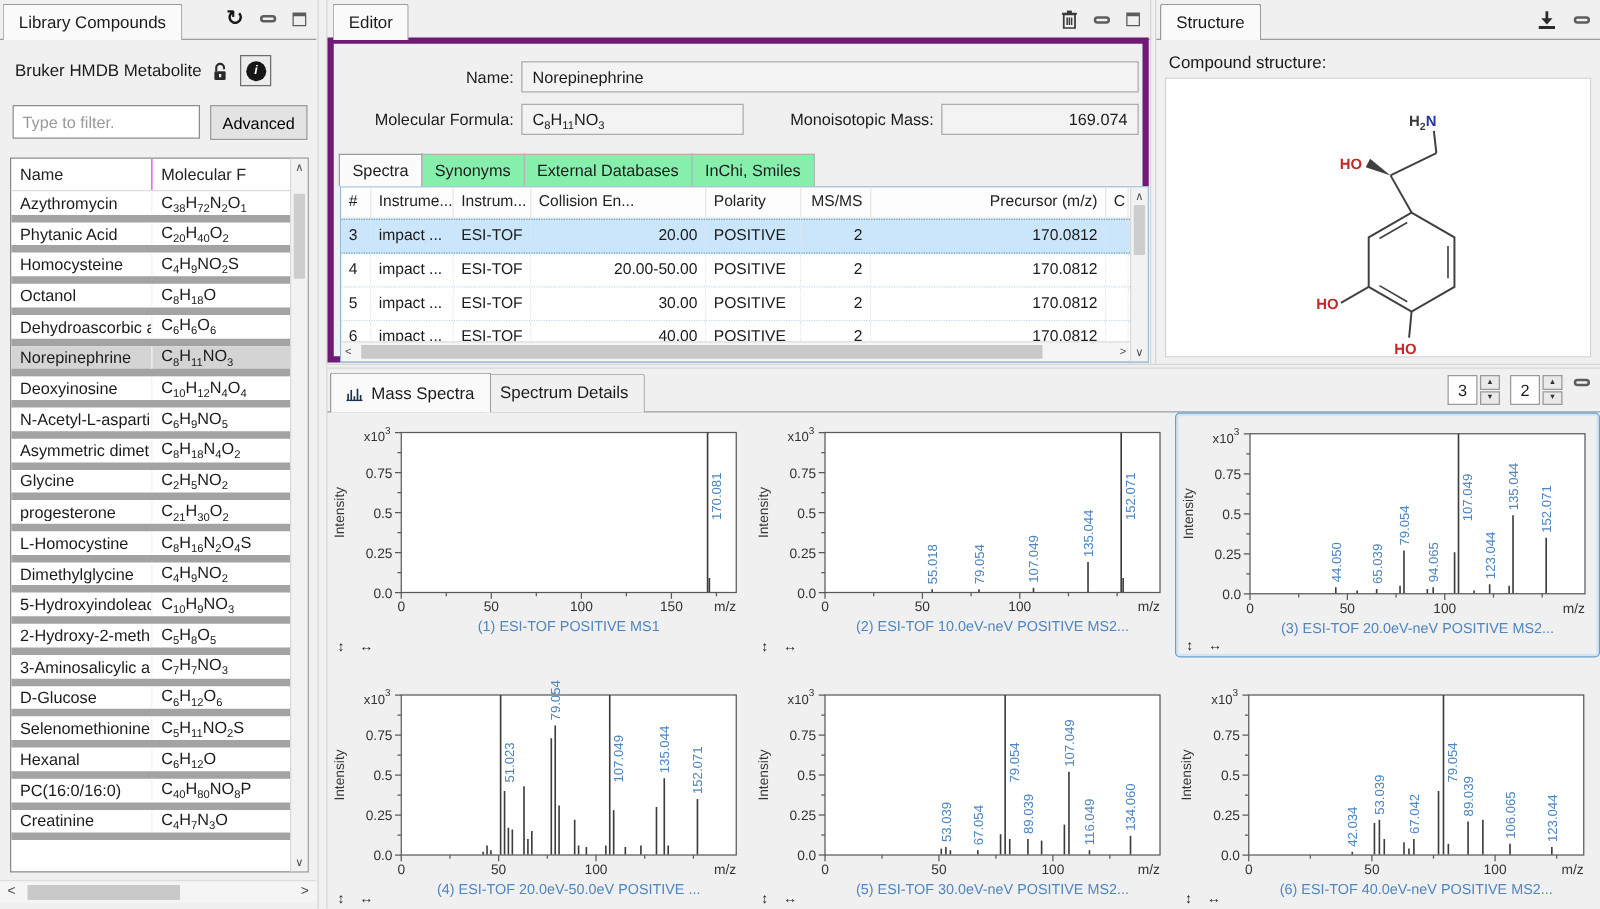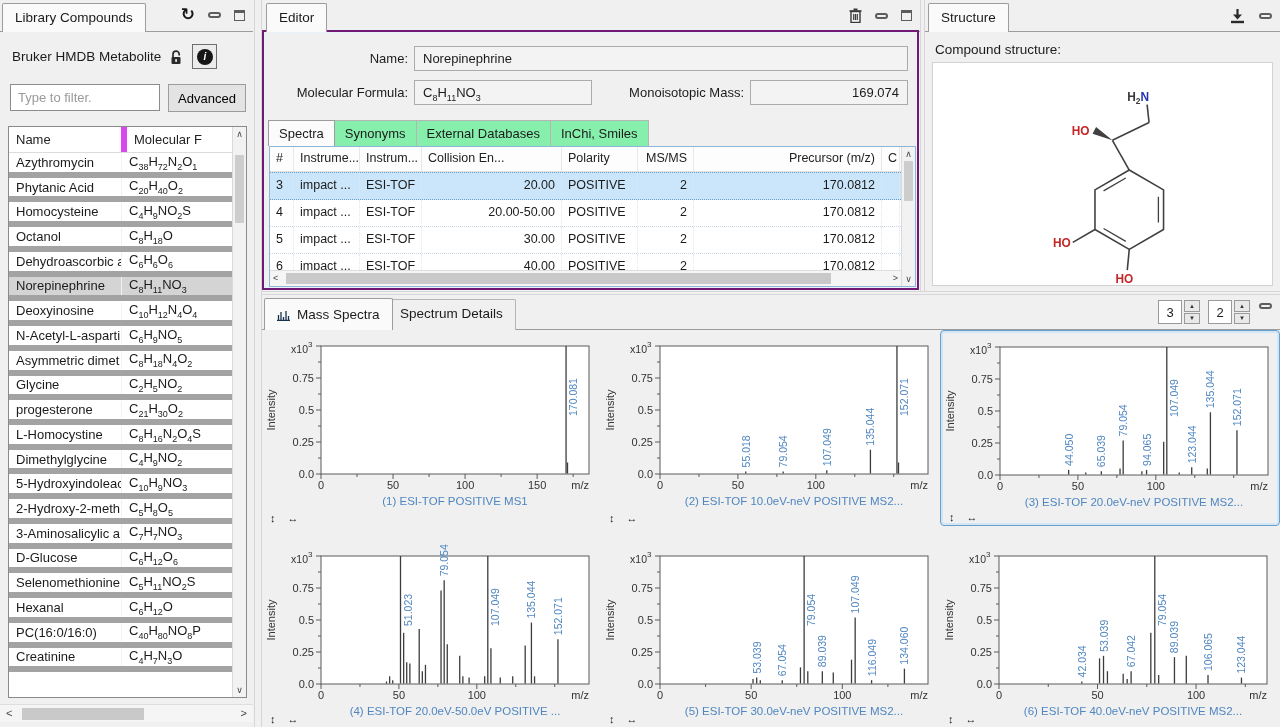--- a/index.html
+++ b/index.html
@@ -31,21 +31,21 @@
     background:#fff; font-size:13px; padding:0 7px; font-family:inherit; color:#222; }
   #filter-input::placeholder { color:#9a9a9a; }
   #advanced-btn { position:absolute; left:168px; top:84px; width:78px; height:28px; background:#e3e3e3;
     border:1px solid #9c9c9c; font-size:13px; font-family:inherit; cursor:pointer; }
   #compound-list { position:absolute; left:8px; top:126px; width:239px; height:572px; background:#fff;
     border:1px solid #8a8a8a; display:flex; }
   .list-main { flex:1; overflow:hidden; display:flex; flex-direction:column; }
   .list-head { display:grid; grid-template-columns:112px 1fr; height:26px; border-bottom:1px solid #dcdcdc;
     font-size:13px; color:#222; flex:none; }
   .list-head .hc { padding:5px 0 0 7px; white-space:nowrap; overflow:hidden; }
-  .list-head .hc+.hc { border-left:6px solid #d946ef; }
+  .list-head .hc+.hc { border-left:1px solid #d946ef; }
   #compound-rows { flex:1; display:grid; grid-template-rows:repeat(22,1fr); }
   .lrow { display:grid; grid-template-columns:112px 1fr; border-bottom:6px solid #a3a3a3;
     font-size:13px; align-items:center; cursor:default; }
   .lrow.sel { background:#d4d4d4; }
   .lrow span { padding-left:7px; white-space:nowrap; overflow:hidden; }
   .lrow .lf { border-left:1px solid #f1f1f1; }
   sub { font-size:9px; }
 
   
   .vscroll { width:14px; background:#f2f2f2; border-left:1px solid #dadada; position:relative;
@@ -57,21 +57,21 @@
   .hscroll-outer .sa { position:absolute; top:2px; cursor:pointer; }
   .hthumb { position:absolute; top:3px; height:12px; background:#c9c9c9; cursor:pointer; }
 
   
   .vsplit { position:absolute; background:#f0f0f0; border-left:1px solid #d6d6d6; border-right:1px solid #d6d6d6; }
 
   
   #editor-panel { left:262px; top:0; width:658px; height:291px; }
   #editor-tab { left:4px; }
   #editor-body { position:absolute; left:0; top:30px; width:657px; height:260px;
-    border:2px solid #701a75; box-shadow:inset 0 0 0 1px #e8f1f8; background:#f0f0f0; }
+    border:5px solid #701a75; box-shadow:inset 0 0 0 1px #e8f1f8; background:#f0f0f0; }
   .fld-label { position:absolute; font-size:13px; text-align:right; color:#1b1b1b; white-space:nowrap; }
   .fieldbox { position:absolute; height:25px; background:#f3f3f3; border:1px solid #ababab;
     font-size:13px; padding:4px 8px; white-space:nowrap; overflow:hidden; }
   #name-field { left:150px; top:14px; width:494px; background:#f3f3f3; border:1px solid #ababab;
     height:25px; font-size:13px; padding:0 8px; font-family:inherit; color:#1b1b1b; position:absolute; }
   .etabs { position:absolute; left:4px; top:88px; height:26px; display:flex; font-size:13px; }
   .etab { padding:5px 10px 0; border:1px solid #b5b5b5; border-bottom:none; background:#86efac;
     margin-right:-1px; white-space:nowrap; }
   .etab.active { background:#fbfbfb; border-color:#9c9c9c; position:relative; z-index:2; }
   #spectra-table { position:absolute; left:5px; top:114px; width:647px; height:141px;

